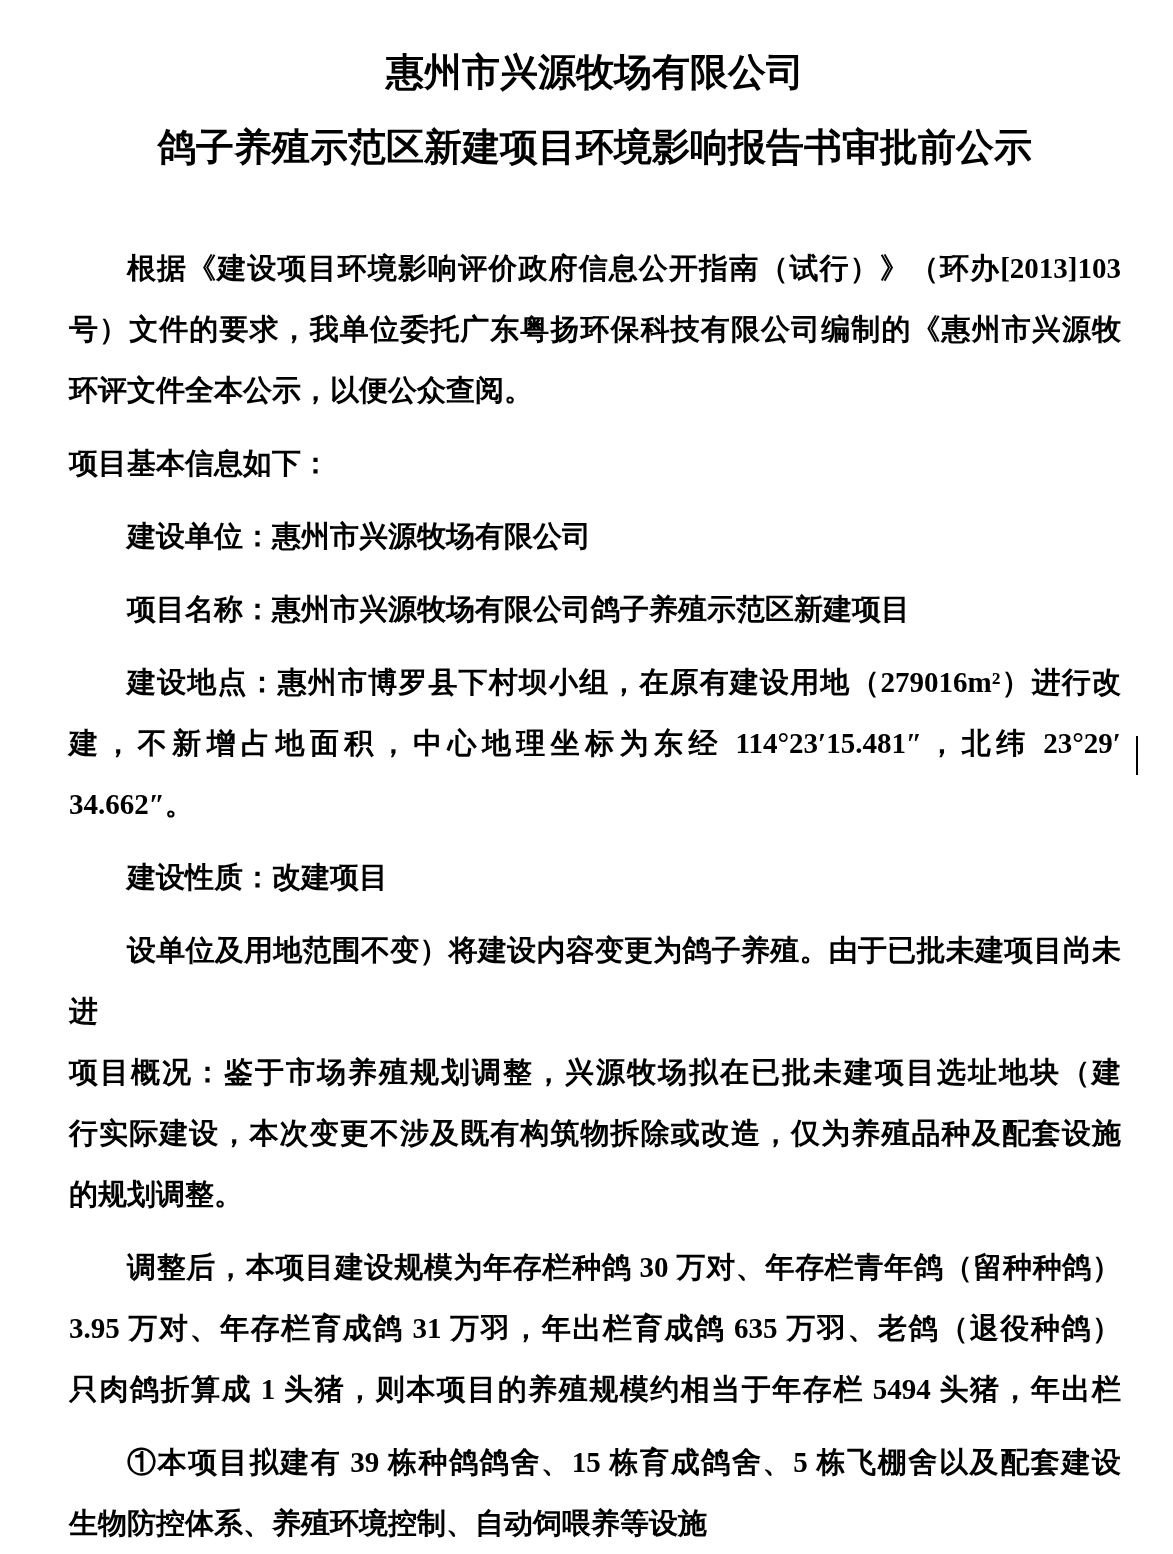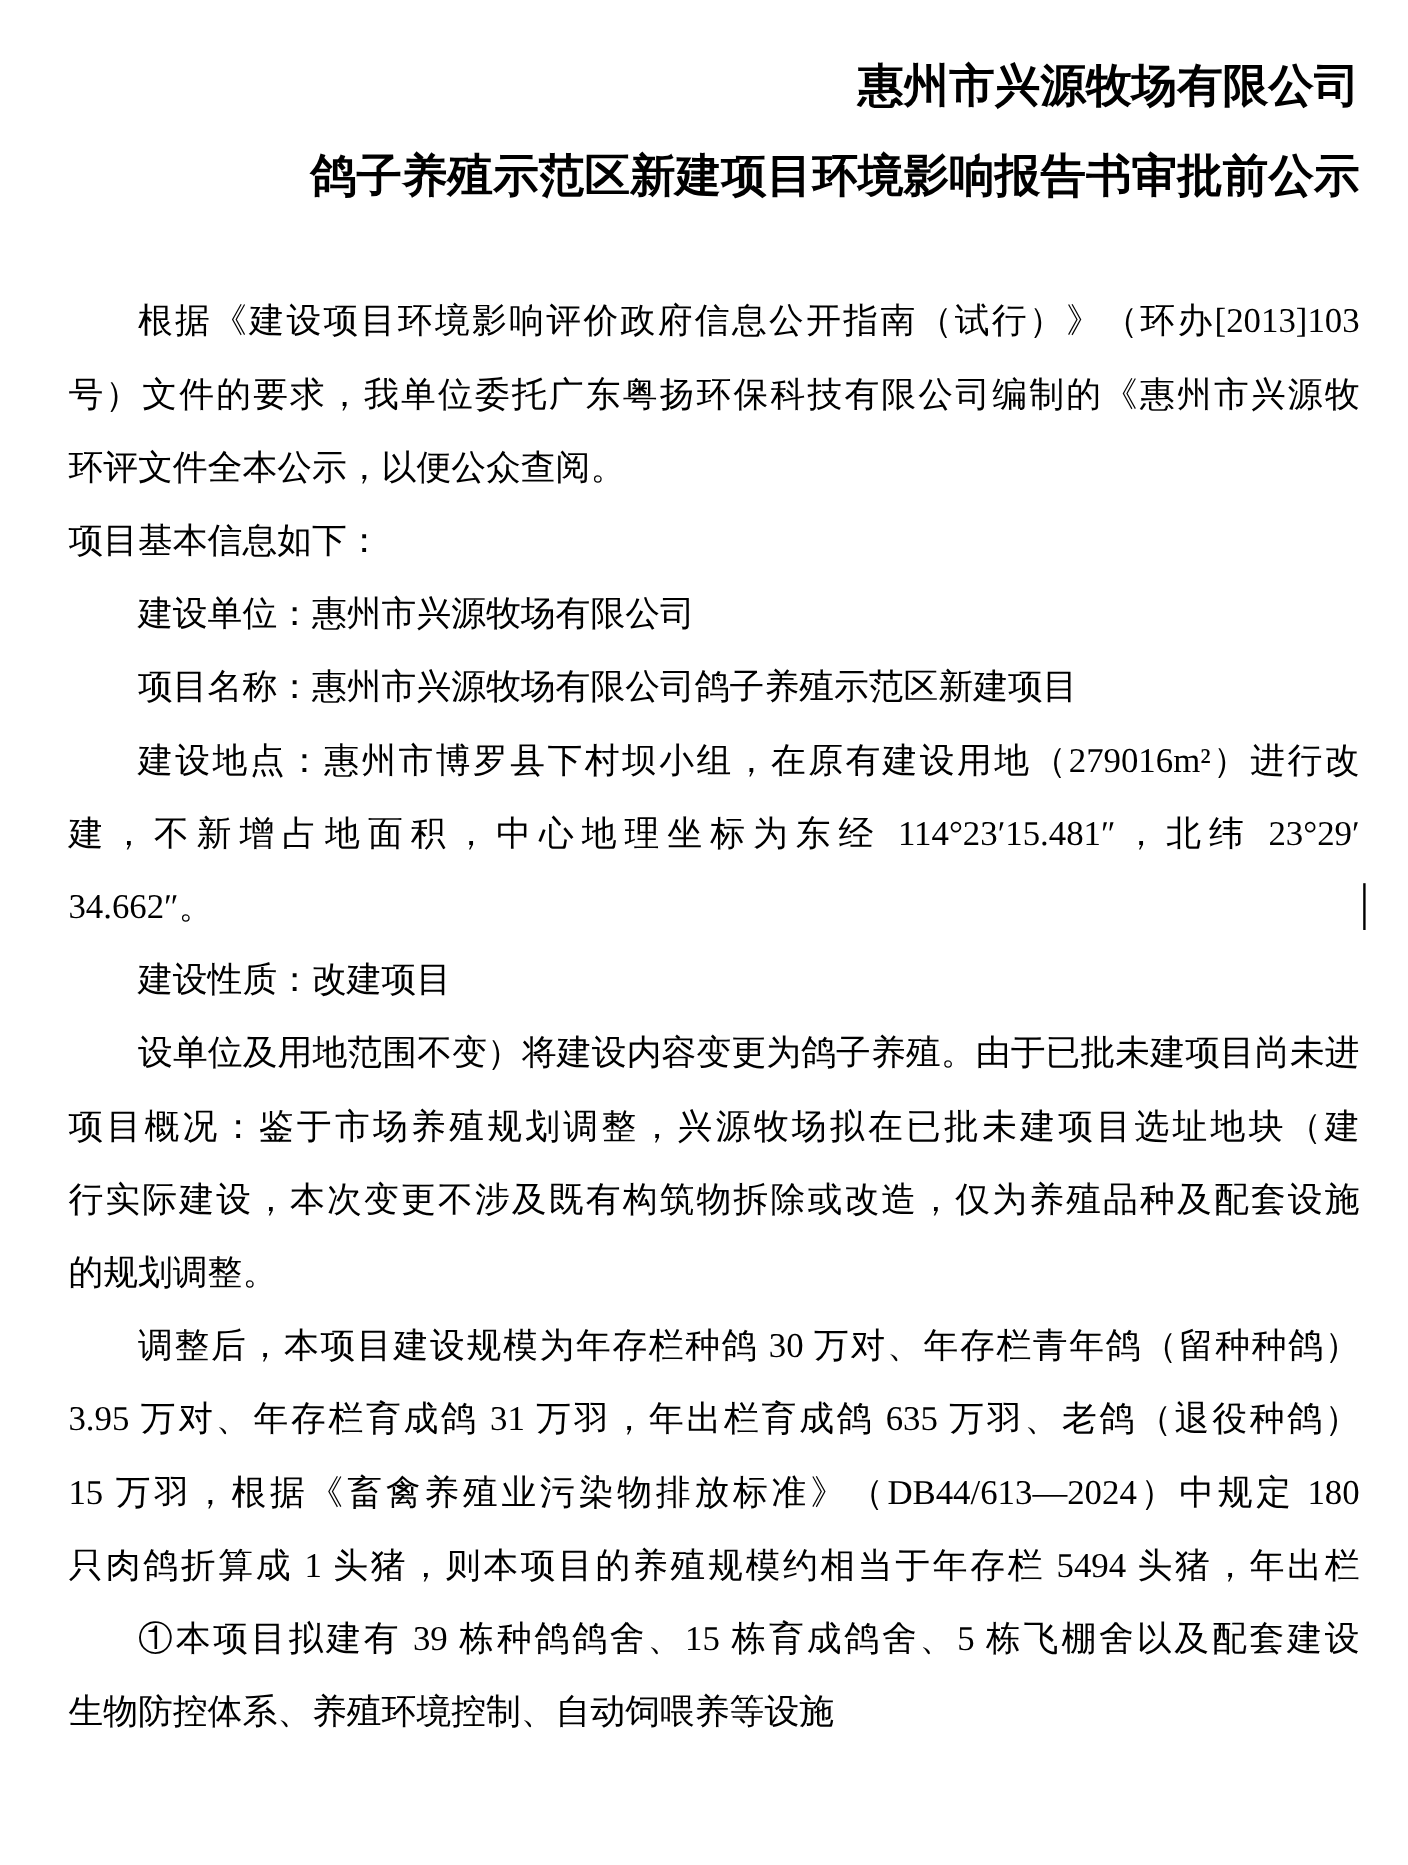--- a/index.html
+++ b/index.html
@@ -17,31 +17,32 @@
     font-family: "Liberation Serif", "DejaVu Serif", serif;
     box-sizing: border-box;
     padding: 0 40px 0 57px;
   }
   .doc-titles {
     margin-top: 35px;
   }
   .doc-title {
     font-size: 38px;
     font-weight: bold;
-    text-align: right;
+    text-align: center;
     line-height: 75px;
     white-space: nowrap;
   }
   .document-body {
     margin-top: 53px;
     font-size: 29px;
     line-height: 61px;
   }
   .para {
-    margin: 0;
+    margin: 12px;
+    font-weight: bold;
   }
   .line {
     text-align: justify;
     text-align-last: justify;
     -moz-text-align-last: justify;
     white-space: normal;
   }
   .line.last {
     text-align-last: auto;
     -moz-text-align-last: auto;
@@ -93,21 +94,20 @@
       </div>
       <div class="para indent">
         <div class="line">设单位及用地范围不变）将建设内容变更为鸽子养殖。由于已批未建项目尚未进</div>
         <div class="line">项目概况：鉴于市场养殖规划调整，兴源牧场拟在已批未建项目选址地块（建</div>
         <div class="line">行实际建设，本次变更不涉及既有构筑物拆除或改造，仅为养殖品种及配套设施</div>
         <div class="line last">的规划调整。</div>
       </div>
       <div class="para indent">
         <div class="line">调整后，本项目建设规模为年存栏种鸽 30 万对、年存栏青年鸽（留种种鸽）</div>
         <div class="line">3.95 万对、年存栏育成鸽 31 万羽，年出栏育成鸽 635 万羽、老鸽（退役种鸽）</div>
-        <div class="line">15 万羽，根据《畜禽养殖业污染物排放标准》（DB44/613—2024）中规定 180</div>
         <div class="line">只肉鸽折算成 1 头猪，则本项目的养殖规模约相当于年存栏 5494 头猪，年出栏</div>
       </div>
       <div class="para indent">
         <div class="line">①本项目拟建有 39 栋种鸽鸽舍、15 栋育成鸽舍、5 栋飞棚舍以及配套建设</div>
         <div class="line last">生物防控体系、养殖环境控制、自动饲喂养等设施</div>
       </div>
     </div>
 
   <div class="text-cursor"></div>
 

